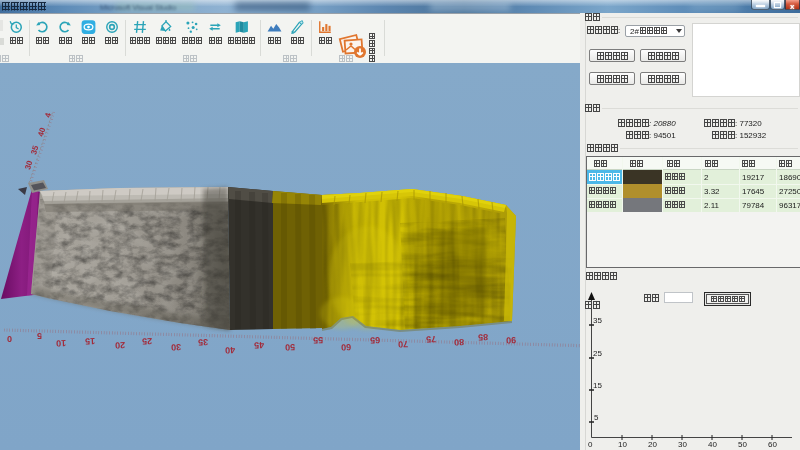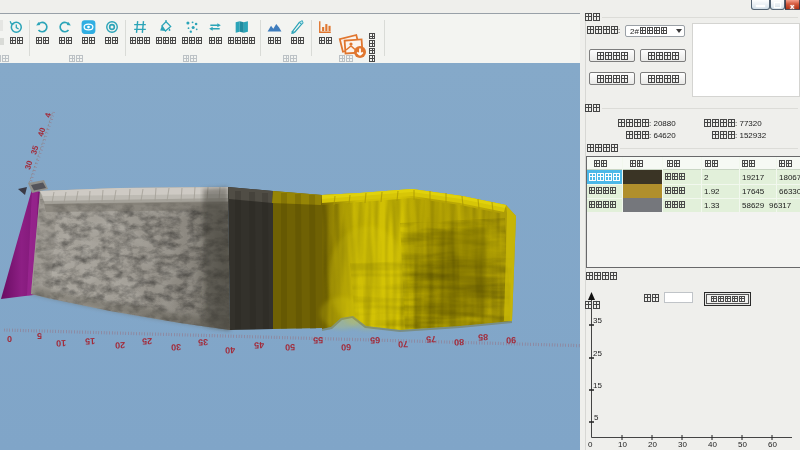--- a/index.html
+++ b/index.html
@@ -34,20 +34,29 @@
 
 #panel{top:13px;left:580px;width:220px;height:437px;background:#efefec;}
 #panel .inner{position:absolute;left:5px;top:0;width:215px;height:437px;border-left:1px solid #d7d7d4;}
 .gline{position:absolute;height:1px;background:#dcdcd8;}
 .btn{position:absolute;width:46px;height:13px;background:linear-gradient(#fefefe,#f3f3f2 50%,#e9e9e7);border:1px solid #7d7d7d;border-radius:2px;text-align:center;padding-top:2.2px;}
 .ibx{position:absolute;background:#fff;border:1px solid #c8ccd0;}
 </style></head>
 <body>
 <div id="stage">
 
+<div id="title" class="abs">
+      <div class="sheen"></div>
+  <div class="abs" style="left:115px;top:3px;width:80px;height:8px;background:#9ec4b6;filter:blur(3px);opacity:.5;"></div>
+  <div class="abs" style="left:235px;top:2px;width:75px;height:9px;background:#2c4a6e;filter:blur(3px);opacity:.55;"></div>
+  <div class="abs" style="left:430px;top:2px;width:80px;height:9px;background:#b9d0e4;filter:blur(3px);opacity:.45;"></div>
+  <div class="abs" style="left:690px;top:2px;width:50px;height:8px;background:#9cc0d8;filter:blur(4px);opacity:.4;"></div>
+  <div class="abs" style="left:1px;top:2px;"><i class="z9"></i><i class="z9"></i><i class="z9"></i><i class="z9"></i><i class="z9"></i></div>
+  <div class="abs" style="left:100px;top:3px;font-size:7.5px;color:#2c4666;filter:blur(.8px);opacity:.8;">Microsoft Visual Studio</div>
+</div>
 <div class="wb abs" id="wbmin" style="left:751px;width:19px;">
       <div style="position:absolute;left:4px;top:5px;width:9px;height:2px;background:#fff;box-shadow:0 0 2px #fff;"></div>
     </div>
 <div class="wb abs" id="wbmax" style="left:770px;width:15px;">
       <div style="position:absolute;left:3px;top:2px;width:7px;height:6px;border:1.5px solid #fff;box-shadow:0 0 2px #fff;"></div>
     </div>
 <div class="wb abs" id="wbclose" style="left:785px;width:15px;border-radius:0;">
       <div style="position:absolute;left:4px;top:2px;color:#fff;font-size:8px;font-weight:bold;text-shadow:0 0 2px #fff;">x</div>
     </div>
 
@@ -392,23 +401,23 @@
 
   <div class="btn" style="left:9px;top:36px;"><i class="z"></i><i class="z"></i><i class="z"></i><i class="z"></i></div>
   <div class="btn" style="left:60px;top:36px;"><i class="z"></i><i class="z"></i><i class="z"></i><i class="z"></i></div>
   <div class="btn" style="left:9px;top:59px;"><i class="z"></i><i class="z"></i><i class="z"></i><i class="z"></i></div>
   <div class="btn" style="left:60px;top:59px;"><i class="z"></i><i class="z"></i><i class="z"></i><i class="z"></i></div>
 
   <div class="ibx" style="left:112px;top:10px;width:108px;height:74px;border-color:#d4d4d1;"></div>
 
   <div class="abs" style="left:4px;top:91px;"><i class="z"></i><i class="z"></i></div>
   <div class="gline" style="left:22px;top:95px;width:196px;"></div>
-  <div class="abs" style="left:37px;top:106px;"><i class="z"></i><i class="z"></i><i class="z"></i><i class="z"></i><span class="num">: </span><span class="num">20880</span></div>
+  <div class="abs" style="left:37px;top:106px;font-style:italic;"><i class="z"></i><i class="z"></i><i class="z"></i><i class="z"></i><span class="num">: </span><span class="num">20880</span></div>
   <div class="abs" style="left:123px;top:106px;"><i class="z"></i><i class="z"></i><i class="z"></i><i class="z"></i><span class="num">: </span><span class="num">77320</span></div>
-  <div class="abs" style="left:45px;top:118px;"><i class="z"></i><i class="z"></i><i class="z"></i><span class="num">: </span><span class="num">64620</span></div>
+  <div class="abs" style="left:45px;top:118px;"><i class="z"></i><i class="z"></i><i class="z"></i><span class="num">: </span><span class="num">94501</span></div>
   <div class="abs" style="left:131px;top:118px;"><i class="z"></i><i class="z"></i><i class="z"></i><span class="num">: </span><span class="num">152932</span></div>
 
   <div class="abs" style="left:6px;top:131px;"><i class="z"></i><i class="z"></i><i class="z"></i><i class="z"></i></div>
   <div class="gline" style="left:40px;top:135px;width:178px;"></div>
 
   <div class="abs" style="left:6px;top:143px;width:214px;height:112px;background:#f3f3f1;border:1px solid #68686a;border-right:none;">
 
     <div class="abs" style="left:0;top:0;width:214px;height:13px;background:#f6f9f4;border-bottom:1px solid #c9d6c4;"></div>
     <div class="abs" style="left:6px;top:3px;"><i class="z7"></i><i class="z7"></i></div>
     <div class="abs" style="left:42px;top:3px;"><i class="z7"></i><i class="z7"></i></div>
@@ -427,35 +436,35 @@
     <div class="abs" style="left:114px;top:0;width:1px;height:55px;background:#f2f8ee;"></div>
     <div class="abs" style="left:152px;top:0;width:1px;height:55px;background:#f2f8ee;"></div>
     <div class="abs" style="left:189px;top:0;width:1px;height:55px;background:#f2f8ee;"></div>
 
     <div class="abs" style="left:0;top:13px;width:35px;height:14px;background:#4cb8e8;"></div>
     <div class="abs" style="left:1px;top:16px;"><i class="zw"></i><i class="zw"></i><i class="zw"></i><i class="zw"></i></div>
     <div class="abs" style="left:36px;top:13px;width:39px;height:14px;background:#3a3425;"></div>
     <div class="abs" style="left:77px;top:16px;"><i class="z7"></i><i class="z7"></i><i class="z7"></i></div>
     <div class="abs num" style="left:117px;top:16px;">2</div>
     <div class="abs num" style="left:155px;top:16px;">19217</div>
-    <div class="abs num" style="left:192px;top:16px;">18067</div>
+    <div class="abs num" style="left:192px;top:16px;">18690</div>
 
     <div class="abs" style="left:1px;top:30px;"><i class="z7"></i><i class="z7"></i><i class="z7"></i><i class="z7"></i></div>
     <div class="abs" style="left:36px;top:27px;width:39px;height:14px;background:#b08f2c;"></div>
     <div class="abs" style="left:77px;top:30px;"><i class="z7"></i><i class="z7"></i><i class="z7"></i></div>
-    <div class="abs num" style="left:117px;top:30px;">1.92</div>
+    <div class="abs num" style="left:117px;top:30px;">3.32</div>
     <div class="abs num" style="left:155px;top:30px;">17645</div>
-    <div class="abs num" style="left:192px;top:30px;">66330</div>
+    <div class="abs num" style="left:192px;top:30px;">27250</div>
 
     <div class="abs" style="left:1px;top:44px;"><i class="z7"></i><i class="z7"></i><i class="z7"></i><i class="z7"></i></div>
     <div class="abs" style="left:36px;top:41px;width:39px;height:14px;background:#75777c;"></div>
     <div class="abs" style="left:77px;top:44px;"><i class="z7"></i><i class="z7"></i><i class="z7"></i></div>
-    <div class="abs num" style="left:117px;top:44px;">1.33</div>
-    <div class="abs num" style="left:155px;top:44px;">58629</div>
-    <div class="abs num" style="left:182px;top:44px;text-align:right;">96317</div>
+    <div class="abs num" style="left:117px;top:44px;">2.11</div>
+    <div class="abs num" style="left:155px;top:44px;">79784</div>
+    <div class="abs num" style="left:192px;top:44px;text-align:right;">96317</div>
   </div>
 
   <div class="abs" style="left:5px;top:259px;"><i class="z"></i><i class="z"></i><i class="z"></i><i class="z"></i></div>
   <div class="abs" style="left:63px;top:281px;"><i class="z"></i><i class="z"></i></div>
   <div class="ibx" style="left:84px;top:279px;width:29px;height:11px;border-color:#c0c4c8;"></div>
   <div class="abs" style="left:124px;top:279px;width:47px;height:14px;background:#f2f2f0;border:1px solid #2a2a2a;box-shadow:inset 0 0 0 1px #e8e8e6,inset 0 0 0 2px #555;text-align:center;padding-top:2.5px;"><i class="z7"></i><i class="z7"></i><i class="z7"></i><i class="z7"></i><i class="z7"></i></div>
 
   <svg class="abs" style="left:0;top:270px;" width="220" height="167" viewBox="0 0 220 167">
     <g stroke="#444" stroke-width="1" fill="none">
       <path d="M11.5,17 L11.5,154.5 L212,154.5"></path>

